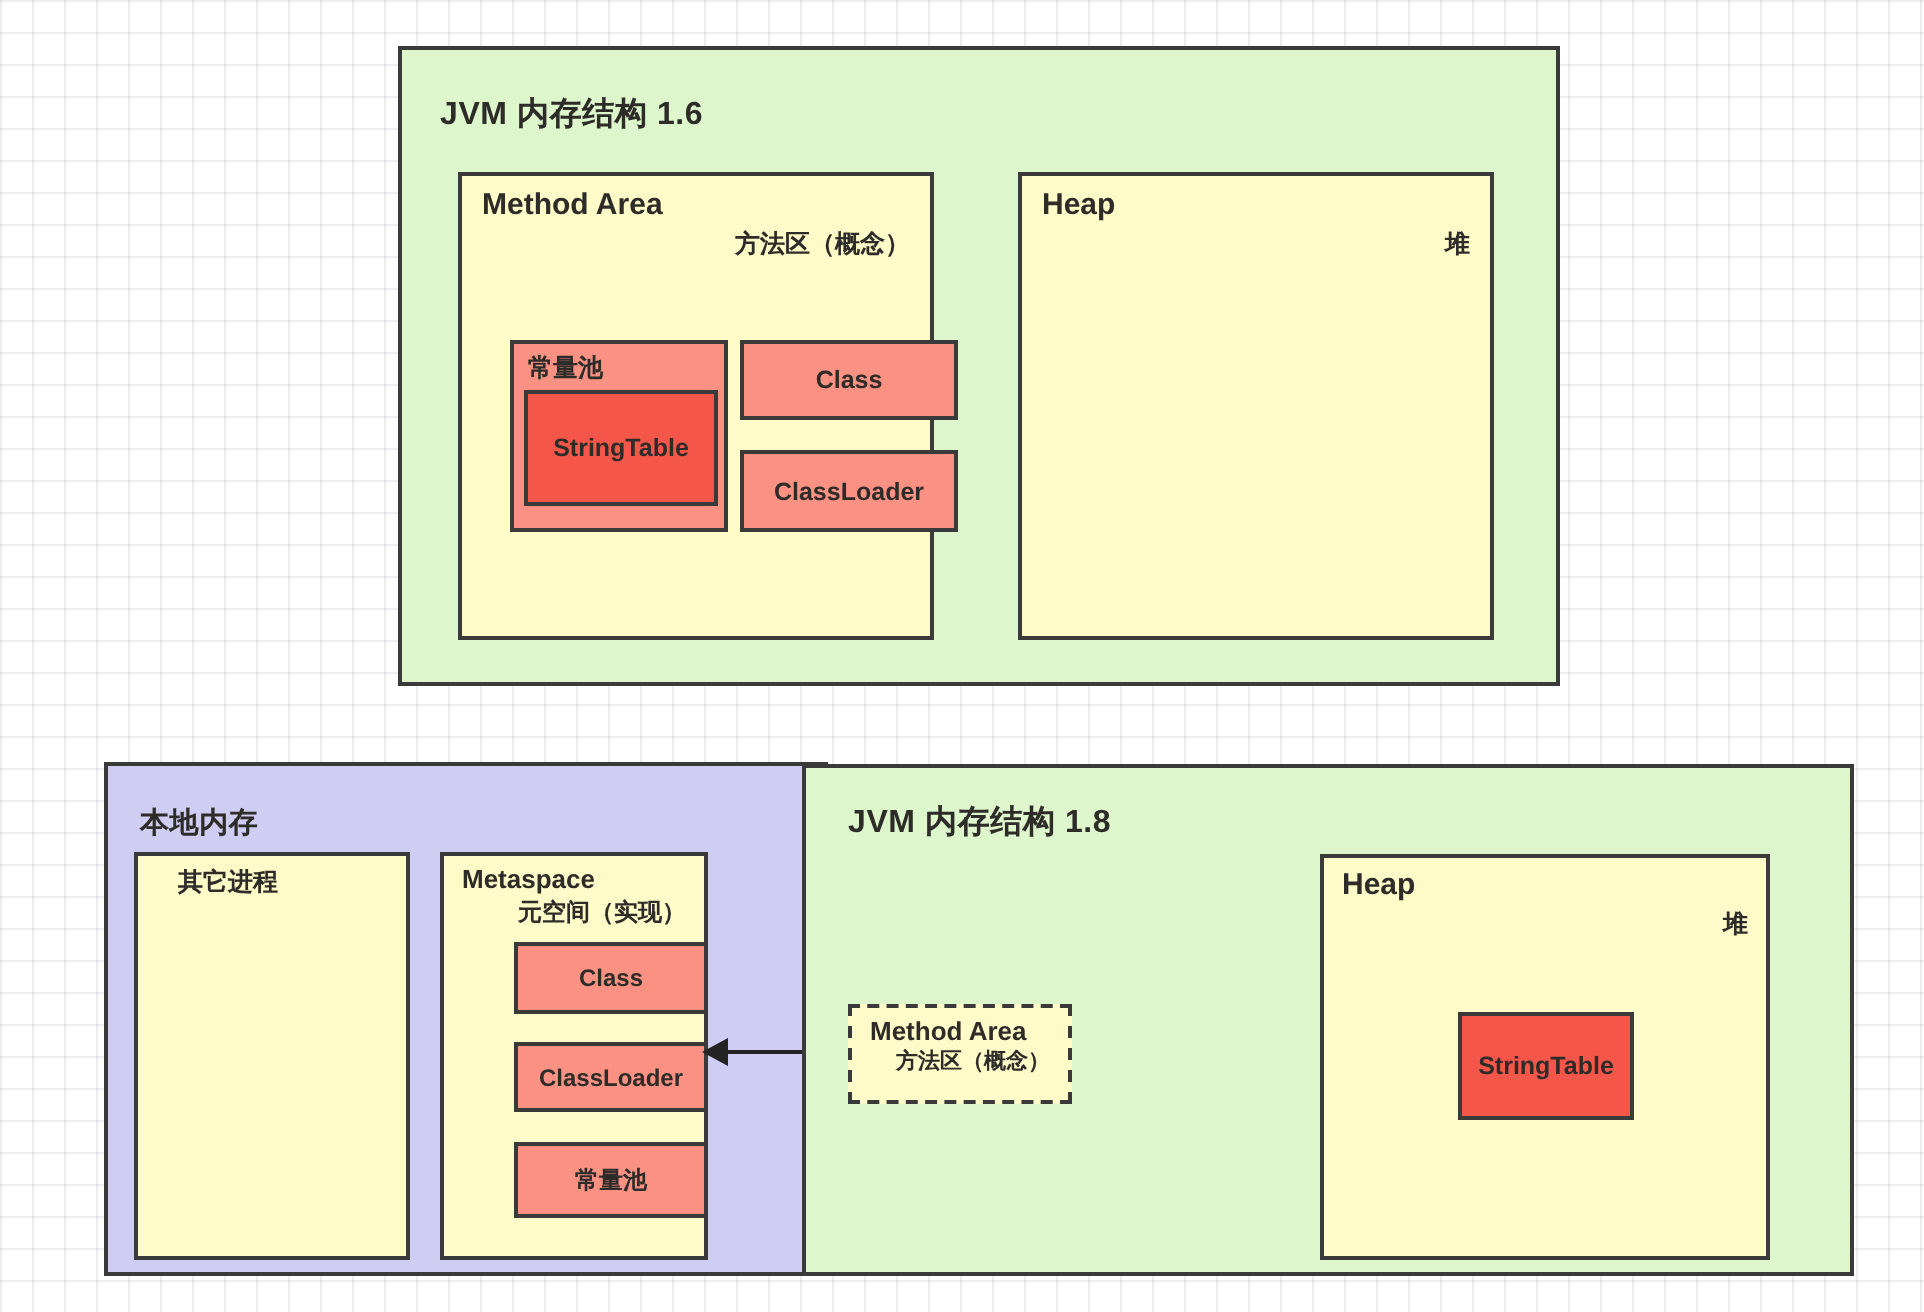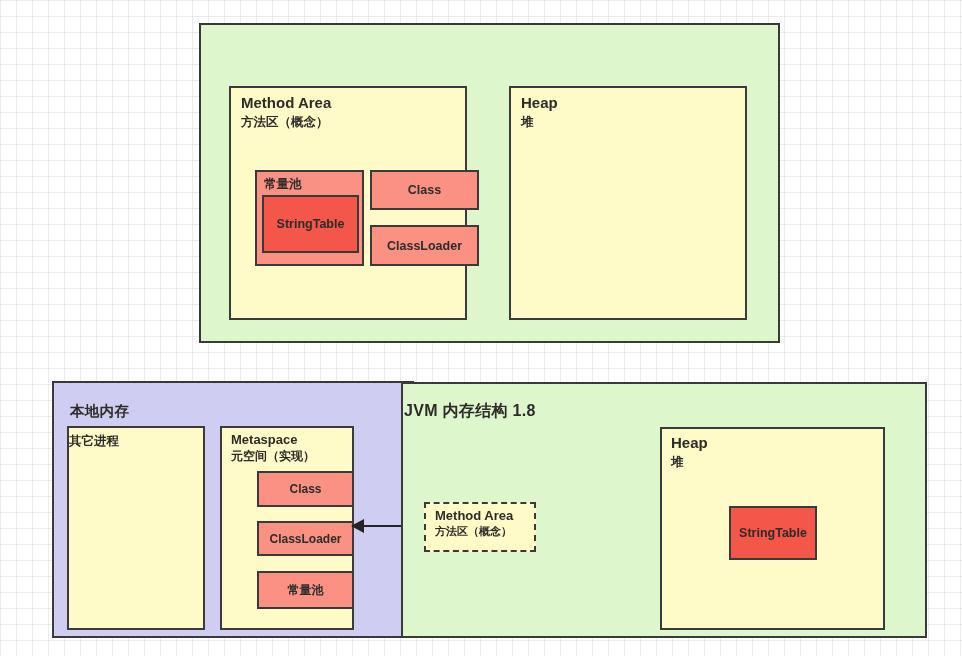--- a/index.html
+++ b/index.html
@@ -18,21 +18,21 @@
   }
   .abs{position:absolute;box-sizing:border-box;}
   .container{border:2px solid var(--border_dark,#3a3a3a);}
   .green{background:var(--container_green,#ddf6cb);}
   .purple{background:var(--container_purple,#d0cdf3);}
   .yellow{background:var(--box_yellow,#fffbc9);border:2px solid var(--border_dark,#3a3a3a);}
   .salmon{background:var(--box_salmon,#fb9183);border:2px solid var(--border_dark,#3a3a3a);margin-left:16px;}
   .red{background:var(--box_red,#f4564a);border:2px solid var(--border_dark,#3a3a3a);}
   .title-lg{font-weight:bold;font-size:16px;letter-spacing:.3px;}
   .box-title{font-weight:bold;font-size:15px;line-height:1.25;}
-  .box-sub{font-weight:bold;font-size:12.5px;line-height:1.45;}
+  .box-sub{font-weight:bold;font-size:12.5px;line-height:1.45;text-align:right;}
   .pad{padding:6px 10px;}
   .center-label{
     display:flex;align-items:center;justify-content:center;
     font-weight:bold;font-size:12.5px;text-align:center;
   }
   .corner-label{font-weight:bold;font-size:12.5px;padding:4px 7px;}
   .dashed{
     background:var(--box_yellow,#fffbc9);
     border:2px dashed var(--border_dark,#3a3a3a);
   }
@@ -44,20 +44,21 @@
     border-right:13px solid #242424;
   }
 </style>
 </head>
 <body>
 
 <div class="grid-bg"></div>
 
 <section class="abs container green" style="left:199px;top:23px;width:581px;height:320px;">
 
+  <div class="abs title-lg" style="left:19px;top:22px;">JVM 内存结构 1.6</div>
 
   <div class="abs yellow" style="left:28px;top:61px;width:238px;height:234px;">
     <div class="pad">
       <div class="box-title">Method Area</div>
       <div class="box-sub">方法区（概念）</div>
     </div>
 
     <div class="abs salmon" style="left:8px;top:82px;width:109px;height:96px;">
       <div class="corner-label">常量池</div>
       <div class="abs red center-label" style="left:5px;top:23px;width:97px;height:58px;">
@@ -80,21 +81,21 @@
       <div class="box-sub">堆</div>
     </div>
   </div>
 </section>
 
 <section class="abs container purple" style="left:52px;top:381px;width:362px;height:257px;">
 
   <div class="abs title-lg" style="left:16px;top:19px;font-size:14.5px;">本地内存</div>
 
   <div class="abs yellow" style="left:13px;top:43px;width:138px;height:204px;">
-    <div class="corner-label" style="padding:5px 0;">其它进程</div>
+    <div class="corner-label" style="padding:5px 20px;">其它进程</div>
   </div>
 
   <div class="abs yellow" style="left:166px;top:43px;width:134px;height:204px;">
     <div style="padding:4px 9px;">
       <div class="box-title" style="font-size:13px;">Metaspace</div>
       <div class="box-sub" style="font-size:12px;">元空间（实现）</div>
     </div>
 
     <div class="abs salmon center-label" style="left:19px;top:43px;width:97px;height:36px;font-size:12px;">
       <span>Class</span>
@@ -108,21 +109,21 @@
       <span>常量池</span>
     </div>
   </div>
 </section>
 
 <div class="abs arrow-line" style="left:363px;top:525px;width:61px;"></div>
 <div class="abs arrow-head" style="left:351px;top:519px;"></div>
 
 <section class="abs container green" style="left:401px;top:382px;width:526px;height:256px;">
 
-  <div class="abs title-lg" style="left:1px;top:17px;">JVM 内存结构 1.8</div>
+  <div class="abs title-lg" style="left:21px;top:17px;">JVM 内存结构 1.8</div>
 
   <div class="abs dashed" style="left:21px;top:118px;width:112px;height:50px;padding:4px 9px;">
     <div class="box-title" style="font-size:13px;">Method Area</div>
     <div class="box-sub" style="font-size:11px;">方法区（概念）</div>
   </div>
 
   <div class="abs yellow" style="left:257px;top:43px;width:225px;height:203px;">
     <div class="pad" style="padding:5px 9px;">
       <div class="box-title">Heap</div>
       <div class="box-sub">堆</div>

